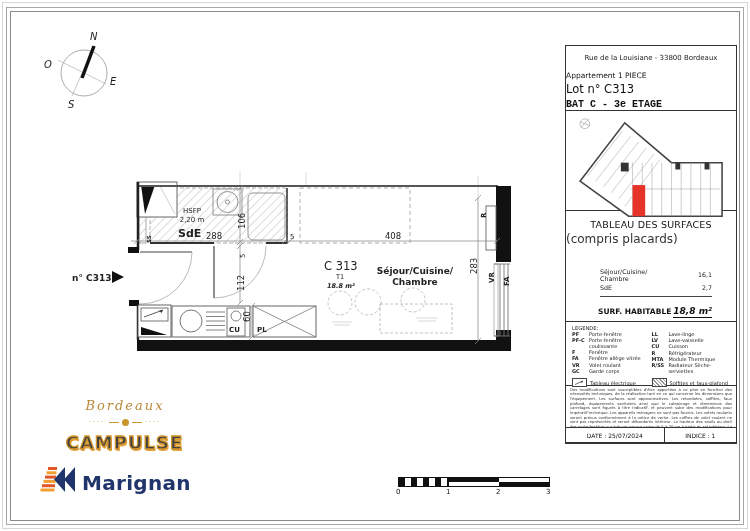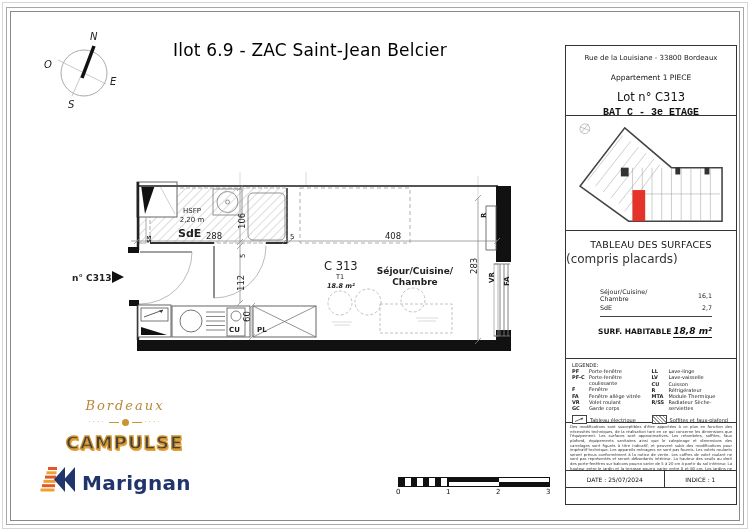--- a/index.html
+++ b/index.html
@@ -7,26 +7,26 @@
          font-family:"DejaVu Sans","Liberation Sans",sans-serif;color:#111;}
   .frame{position:absolute;pointer-events:none;}
   .f1{left:2px;top:2px;right:2px;bottom:2px;border:1px solid #d6d6d6;}
   .f2{left:6px;top:7px;right:6px;bottom:6px;border:1px solid #a8a8a8;}
   .f3{left:10px;top:11px;right:10px;bottom:10px;border:1px solid #8a8a8a;}
 
   .title{position:absolute;left:150px;top:40px;width:320px;text-align:center;
          font-size:17px;letter-spacing:0.2px;color:#000;}
 
   
-  .panel{position:absolute;left:565px;top:45px;width:172px;height:460px;
+  .panel{position:absolute;left:565px;top:45px;width:172px;height:399px;
          border:1px solid #333;box-sizing:border-box;display:flex;flex-direction:column;background:#fff;}
   .p-address{height:23px;box-sizing:border-box;padding-top:8px;text-align:center;font-size:7px;color:#222;}
-  .p-head{height:47px;box-sizing:border-box;border-bottom:1px solid #333;text-align:center;}
+  .p-head{height:47px;box-sizing:border-box;border-bottom:1px solid #333;}
   .p-apart{font-size:7.5px;margin-top:4px;}
-  .p-lot{font-size:11.5px;margin-top:8px;}
+  .p-lot{font-size:11.5px;margin-top:2px;}
   .p-bat{font-size:10px;font-weight:bold;margin-top:3px;font-family:Liberation Mono, monospace;}
   .p-keyplan{height:115px;box-sizing:border-box;border-bottom:1px solid #333;position:relative;}
   .p-surf{height:128px;box-sizing:border-box;border-bottom:1px solid #333;}
   .ps-title{text-align:center;font-size:9.5px;font-weight:normal;margin-top:8px;letter-spacing:0.2px;}
   .ps-sub{text-align:left;font-size:12px;margin-top:2px;color:#333;}
   .ps-rows{margin:22px 24px 0 34px;font-size:6.3px;border-bottom:1px solid #444;padding-bottom:3px;color:#222;}
   .ps-row{display:flex;justify-content:space-between;align-items:center;margin-bottom:2px;}
   .ps-total{display:flex;justify-content:space-between;align-items:baseline;margin:9px 24px 0 32px;}
   .ps-tlabel{font-size:7.5px;font-weight:bold;}
   .ps-tvalue{font-size:9px;font-weight:bold;font-style:italic;border-bottom:1.2px solid #111;padding-bottom:1px;}
@@ -90,21 +90,20 @@
     <circle cx="46" cy="51" r="23" fill="none" stroke="#aaa" stroke-width="1"></circle>
     <line x1="20" y1="38" x2="68" y2="62" stroke="#bbb" stroke-width="0.8"></line>
     <line x1="34" y1="74" x2="56" y2="24" stroke="#bbb" stroke-width="0.8"></line>
     <line x1="44" y1="56" x2="56" y2="24" stroke="#111" stroke-width="3.5"></line>
     <text x="52" y="18" font-size="10" font-style="italic">N</text>
     <text x="6" y="46" font-size="10" font-style="italic">O</text>
     <text x="72" y="63" font-size="10" font-style="italic">E</text>
     <text x="30" y="86" font-size="10" font-style="italic">S</text>
   </svg>
 
-  <div class="title">Ilot 6.9 - ZAC Saint-Jean Belcier</div>
 
   <svg style="position:absolute;left:55px;top:165px;" width="470" height="200" viewBox="55 165 470 200">
     <defs>
       <pattern id="hatch" width="6" height="6" patternTransform="rotate(45)" patternUnits="userSpaceOnUse">
         <line x1="0" y1="0" x2="0" y2="6" stroke="#b9b9b9" stroke-width="1"></line>
       </pattern>
     </defs>
 
     <g stroke="#ccc" stroke-width="0.7">
       <line x1="240" y1="172" x2="240" y2="188"></line>

